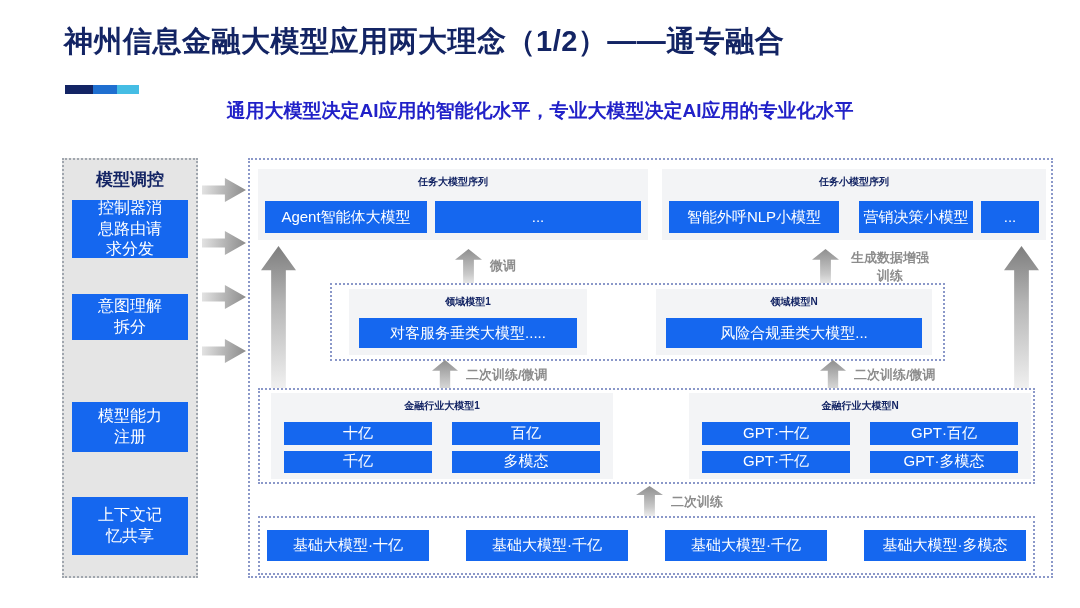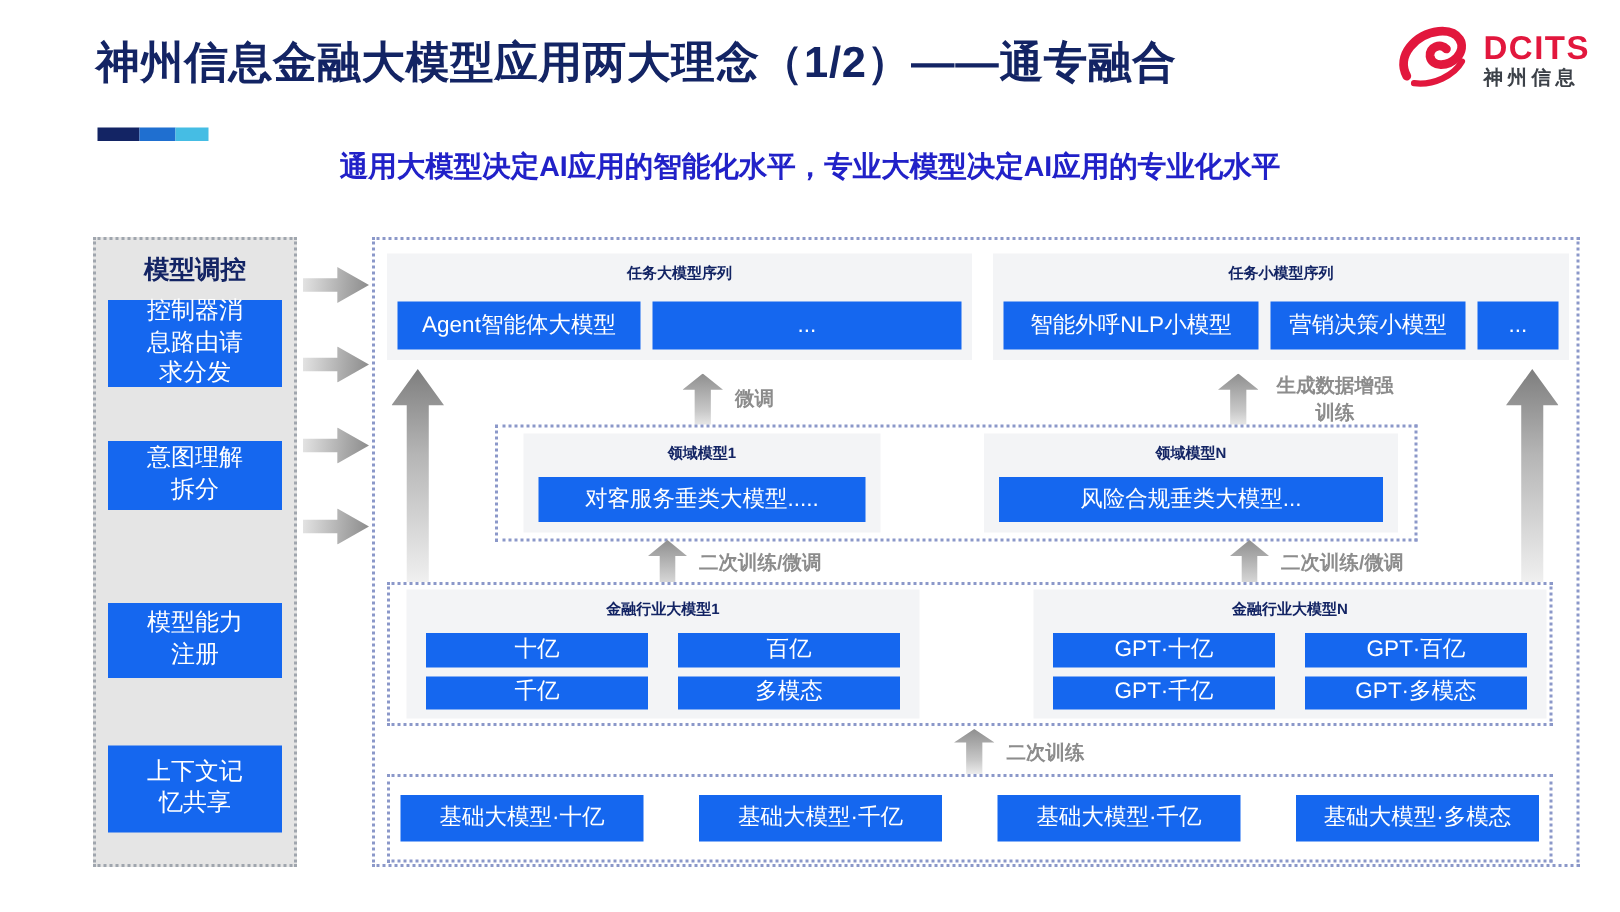--- a/index.html
+++ b/index.html
@@ -46,21 +46,21 @@
     clip-path:polygon(50% 0,100% 30%,70% 30%,70% 100%,30% 100%,30% 30%,0 30%);}
   .arrow-up-xs{position:absolute;width:26px;height:28px;
     background:linear-gradient(to bottom,#8f8f8f 0%,#d6d6d6 100%);
     clip-path:polygon(50% 0,100% 38%,70% 38%,70% 100%,30% 100%,30% 38%,0 38%);}
   
   .grp-tl{left:258px;top:169px;width:390px;height:71px;}
   .grp-tr{left:662px;top:169px;width:384px;height:71px;}
   .grp-btns{position:absolute;left:7px;right:7px;bottom:7px;display:flex;gap:8px;}
   .grp-btns .btn{height:32px;}
   .w-agent{width:162px;}.w-gongwen{width:128px;}
-  .w-nlp{width:170px;}.w-yingxiao{width:130px;}
+  .w-nlp{width:170px;}.w-yingxiao{width:114px;margin-left:12px;}
   .w-fill{flex:1;}
   
   .domain-box{left:330px;top:283px;width:615px;height:78px;}
   .dgrp1{left:349px;top:289px;width:238px;height:66px;}
   .dgrpN{left:656px;top:289px;width:276px;height:66px;}
   .dgrp-btn{position:absolute;left:10px;right:10px;bottom:7px;height:30px;}
   
   .industry-box{left:258px;top:388px;width:777px;height:96px;}
   .igrp1{left:271px;top:393px;width:342px;height:86px;}
   .igrpN{left:689px;top:393px;width:342px;height:86px;}
@@ -74,34 +74,20 @@
 </head>
 <body>
 
 <div id="slide">
 
   <div class="hdr-title">神州信息金融大模型应用两大理念（1/2）——通专融合</div>
   <div class="hdr-bar">
     <i class="s1"></i>
     <i class="s2"></i>
     <i class="s3"></i>
-  </div>
-  <div class="logo">
-    <span>
-      <svg width="54" height="46" viewBox="0 0 64 52">
-        <g transform="rotate(-16 32 26)" fill="none" stroke="#e2173d" stroke-linecap="round">
-          <path d="M8 36 C4 18 24 6 42 9 C58 12 61 26 50 33 C41 38 29 35 30 26 C31 19 41 18 44 24" stroke-width="7"></path>
-          <path d="M12 43 C26 49 44 46 53 37" stroke-width="5"></path>
-        </g>
-      </svg>
-    </span>
-    <span class="logo-txt">
-      <span class="logo-en">DCITS</span>
-      <span class="logo-cn">神州信息</span>
-    </span>
   </div>
   <div class="subtitle">通用大模型决定AI应用的智能化水平，专业大模型决定AI应用的专业化水平</div>
 
   <div class="sidebar">
     <div class="sidebar-title">模型调控</div>
     <div class="sbtn sbtn1">控制器消息路由请求分发</div>
     <div class="sbtn sbtn2">意图理解拆分</div>
     <div class="sbtn sbtn3">模型能力注册</div>
     <div class="sbtn sbtn4">上下文记忆共享</div>
   </div>
@@ -127,21 +113,21 @@
       <div class="btn w-fill">...</div>
     </div>
   </div>
 
   <div class="arrow-up-tall" style="left:261px;top:246px;"></div>
   <div class="arrow-up-tall" style="left:1004px;top:246px;"></div>
 
   <div class="arrow-up-sm" style="left:455px;top:249px;"></div>
   <div class="arrow-label" style="left:490px;top:257px;">微调</div>
   <div class="arrow-up-sm" style="left:812px;top:249px;"></div>
-  <div class="arrow-label" style="left:845px;top:249px;width:90px;text-align:center;white-space:normal;line-height:1.35;font-family:Liberation Mono, monospace;">
+  <div class="arrow-label" style="left:845px;top:249px;width:90px;text-align:center;white-space:normal;line-height:1.35;">
     <span style="display:block;">生成数据增强</span>
     <span style="display:block;">训练</span>
   </div>
 
   <div class="dashbox domain-box"></div>
   <div class="graybox dgrp1">
     <div class="grp-title">领域模型1</div>
     <div class="btn dgrp-btn">对客服务垂类大模型.....</div>
   </div>
   <div class="graybox dgrpN">

